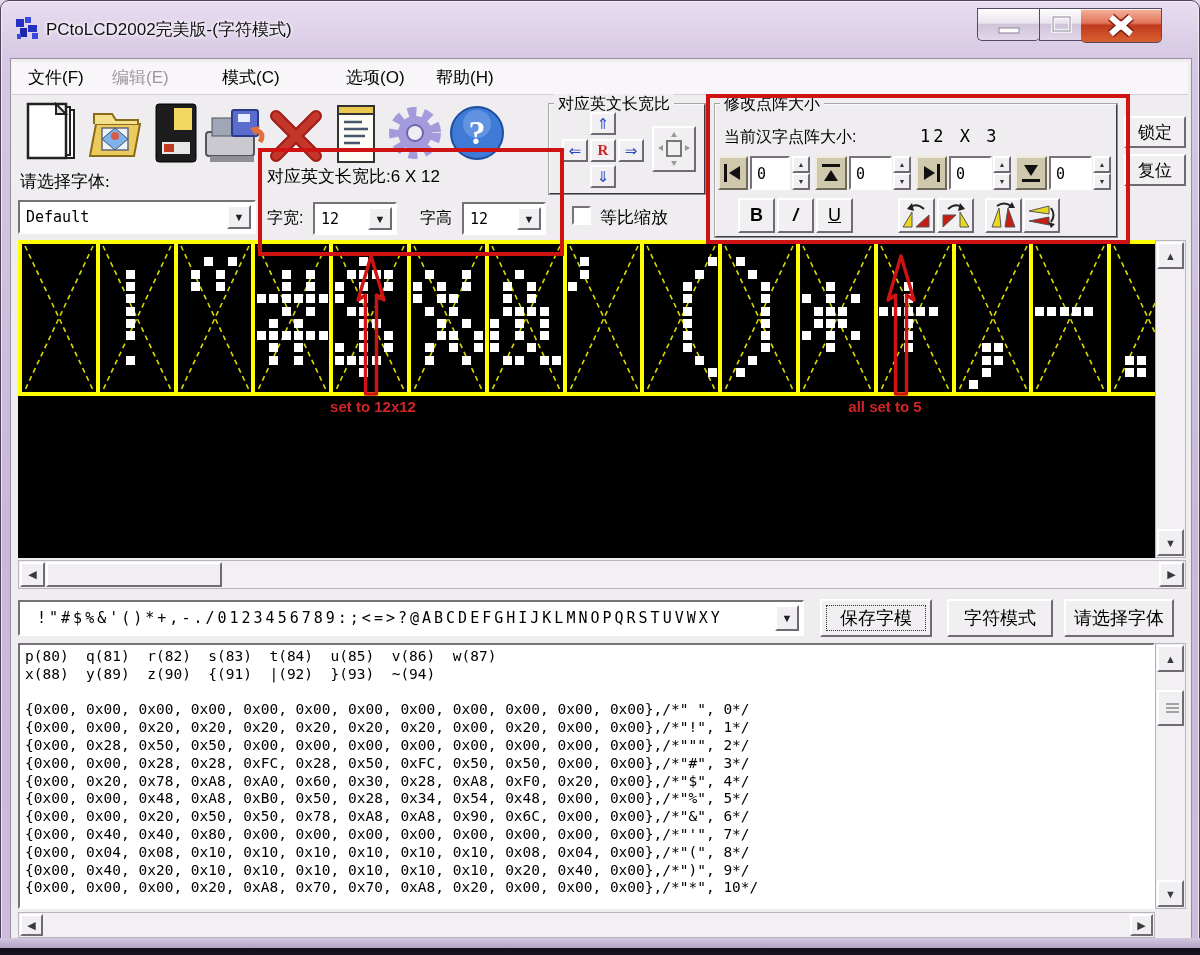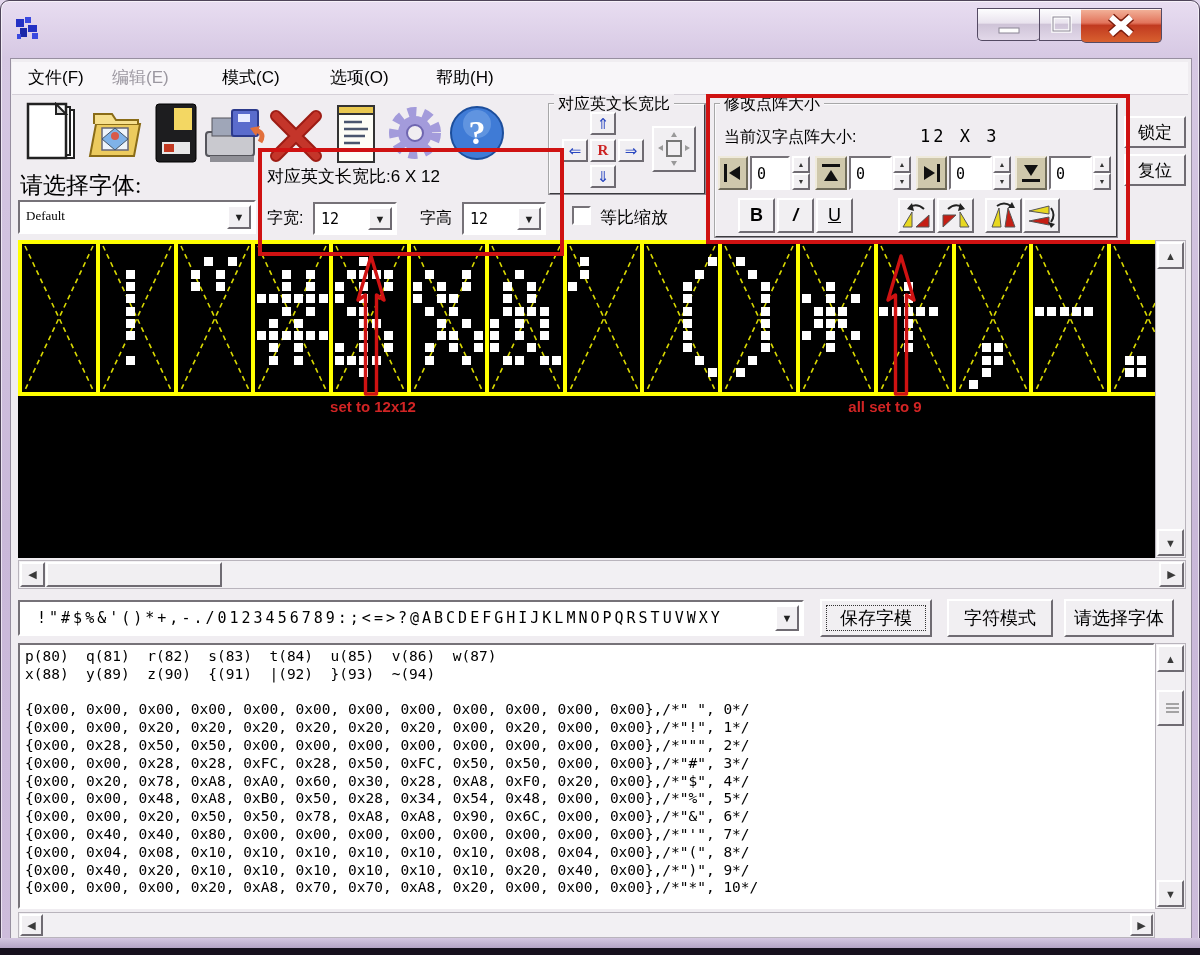--- a/index.html
+++ b/index.html
@@ -68,20 +68,21 @@
   <div class="abs win-frame"></div>
 
   <svg class="abs" style="left:15px;top:16px;" width="26" height="26">
     <rect x="1" y="3" width="8" height="8" fill="#2431c4"></rect>
       <rect x="10" y="1" width="6" height="6" fill="#3a49e0"></rect>
     <rect x="5" y="12" width="7" height="9" fill="#1b27a8"></rect>
       <rect x="13" y="9" width="9" height="7" fill="#2431c4"></rect>
     <rect x="17" y="17" width="6" height="6" fill="#3a49e0"></rect>
       <rect x="2" y="18" width="4" height="5" fill="#3a49e0"></rect>
   </svg>
+  <div class="abs titlebar-text">PCtoLCD2002完美版-(字符模式)</div>
   <div class="abs cap-btn cap-min">
     <svg width="62" height="31">
         <rect x="21" y="19" width="20" height="5" fill="#fdfdfd" stroke="#8a8494"></rect>
       </svg>
   </div>
   <div class="abs cap-btn cap-max">
     <svg width="42" height="31">
         <rect x="13" y="8" width="17" height="14" fill="none" stroke="#fdfdfd" stroke-width="3.5"></rect>
         <rect x="13" y="8" width="17" height="14" fill="none" stroke="#8a8494" stroke-width="1"></rect>
       </svg>
@@ -91,21 +92,21 @@
       <path d="M30 8 L40 17 L50 8 M30 25 L40 16 L50 25" stroke="#7d1d0c" stroke-width="9" fill="none"></path>
       <path d="M30 8 L40 17 L50 8 M30 25 L40 16 L50 25" stroke="#ffffff" stroke-width="6" fill="none"></path>
     </svg>
   </div>
 
   <div class="abs client"></div>
   <div class="abs menubar">
     <span class="menu-item" style="left:16px;">文件(F)</span>
     <span class="menu-item" style="left:100px;color:#9b97a0;">编辑(E)</span>
     <span class="menu-item" style="left:210px;">模式(C)</span>
-    <span class="menu-item" style="left:318px;">选项(O)</span>
+    <span class="menu-item" style="left:334px;">选项(O)</span>
     <span class="menu-item" style="left:424px;">帮助(H)</span>
   </div>
 
   <svg class="abs" style="left:24px;top:102px;" width="58" height="64">
     <rect x="14" y="8" width="36" height="48" fill="#fff" stroke="#222" stroke-width="2"></rect>
     <rect x="10" y="5" width="36" height="48" fill="#fff" stroke="#222" stroke-width="2"></rect>
     <rect x="4" y="2" width="38" height="54" fill="#fff" stroke="#222" stroke-width="2.5"></rect>
     <path d="M32 2 L42 12 L32 12 Z" fill="#ddd" stroke="#222" stroke-width="2"></path>
   </svg>
   <svg class="abs" style="left:86px;top:106px;" width="60" height="58">
@@ -143,23 +144,23 @@
     <circle cx="31" cy="31" r="20" fill="none" stroke="#a39bdb" stroke-width="12" stroke-dasharray="8 6.5"></circle>
     <circle cx="31" cy="31" r="17" fill="#a39bdb"></circle>
     <circle cx="31" cy="31" r="8" fill="#f0edf1" stroke="#6f66b0" stroke-width="2"></circle>
   </svg>
   <svg class="abs" style="left:448px;top:104px;" width="58" height="58">
     <circle cx="29" cy="29" r="26" fill="#3f7bd6" stroke="#1c4e9c" stroke-width="2"></circle>
     <circle cx="29" cy="20" r="14" fill="#6f9fe4" opacity="0.7"></circle>
     <text x="29" y="40" text-anchor="middle" font-size="34" font-weight="bold" fill="#fff" font-family="Liberation Serif,serif">?</text>
   </svg>
 
-  <div class="abs lbl" style="left:20px;top:170px;font-size:23px;font-family:Liberation Serif, serif;">请选择字体:</div>
+  <div class="abs lbl" style="left:20px;top:170px;font-size:17px;font-family:Liberation Serif, serif;">请选择字体:</div>
   <div class="abs sunken" style="left:18px;top:200px;width:238px;height:34px;">
-    <span class="mono" style="position:absolute;left:6px;top:6px;font-size:13px;font-family:Liberation Serif, serif;">Default</span>
+    <span class="mono" style="position:absolute;left:6px;top:6px;font-size:15px;">Default</span>
     <span class="raised combo-arrow">▼</span>
   </div>
 
   <div class="abs lbl" style="left:267px;top:165px;font-size:17px;">对应英文长宽比:6 X 12</div>
   <div class="abs lbl" style="left:267px;top:208px;">字宽:</div>
   <div class="abs sunken" style="left:313px;top:202px;width:84px;height:33px;">
     <span class="mono" style="position:absolute;left:6px;top:6px;font-size:15px;">12</span>
     <span class="raised combo-arrow">▼</span>
   </div>
   <div class="abs lbl" style="left:420px;top:208px;">字高</div>
@@ -574,21 +575,21 @@
     <div class="raised sb-btn" style="left:1140px;top:1px;width:25px;height:25px;">▶</div>
   </div>
 
   <div class="abs redbox" style="left:258px;top:148px;width:306px;height:108px;"></div>
   <div class="abs redbox" style="left:706px;top:94px;width:424px;height:150px;"></div>
   <svg class="abs" style="left:18px;top:240px;z-index:40;pointer-events:none;" width="1137" height="320">
     <path d="M353 16 L366 60 L358.5 55 L358.5 154 L347.5 154 L347.5 55 L340 60 Z" fill="none" stroke="#cf1212" stroke-width="3.4" stroke-linejoin="round"></path>
     <path d="M883 16 L896 60 L888.5 55 L888.5 154 L877.5 154 L877.5 55 L870 60 Z" fill="none" stroke="#cf1212" stroke-width="3.4" stroke-linejoin="round"></path>
   </svg>
   <div class="note" style="left:288px;top:398px;width:170px;">set to 12x12</div>
-  <div class="note" style="left:800px;top:398px;width:170px;">all set to 9</div>
+  <div class="note" style="left:800px;top:398px;width:170px;">all set to 5</div>
 
   <div class="abs sunken" style="left:18px;top:600px;width:786px;height:36px;">
     <span class="mono" style="position:absolute;left:5px;top:7px;font-size:15px;letter-spacing:3px;white-space:pre;"> !"#$%&amp;'()*+,-./0123456789:;&lt;=&gt;?@ABCDEFGHIJKLMNOPQRSTUVWXY</span>
     <span class="raised combo-arrow">▼</span>
   </div>
   <div class="abs raised" style="left:820px;top:599px;width:112px;height:38px;">
     <div class="btn-label" style="outline:1.5px dotted #333;outline-offset:-5px;">保存字模</div>
   </div>
   <div class="abs raised" style="left:947px;top:599px;width:106px;height:38px;">
       <div class="btn-label">字符模式</div>

